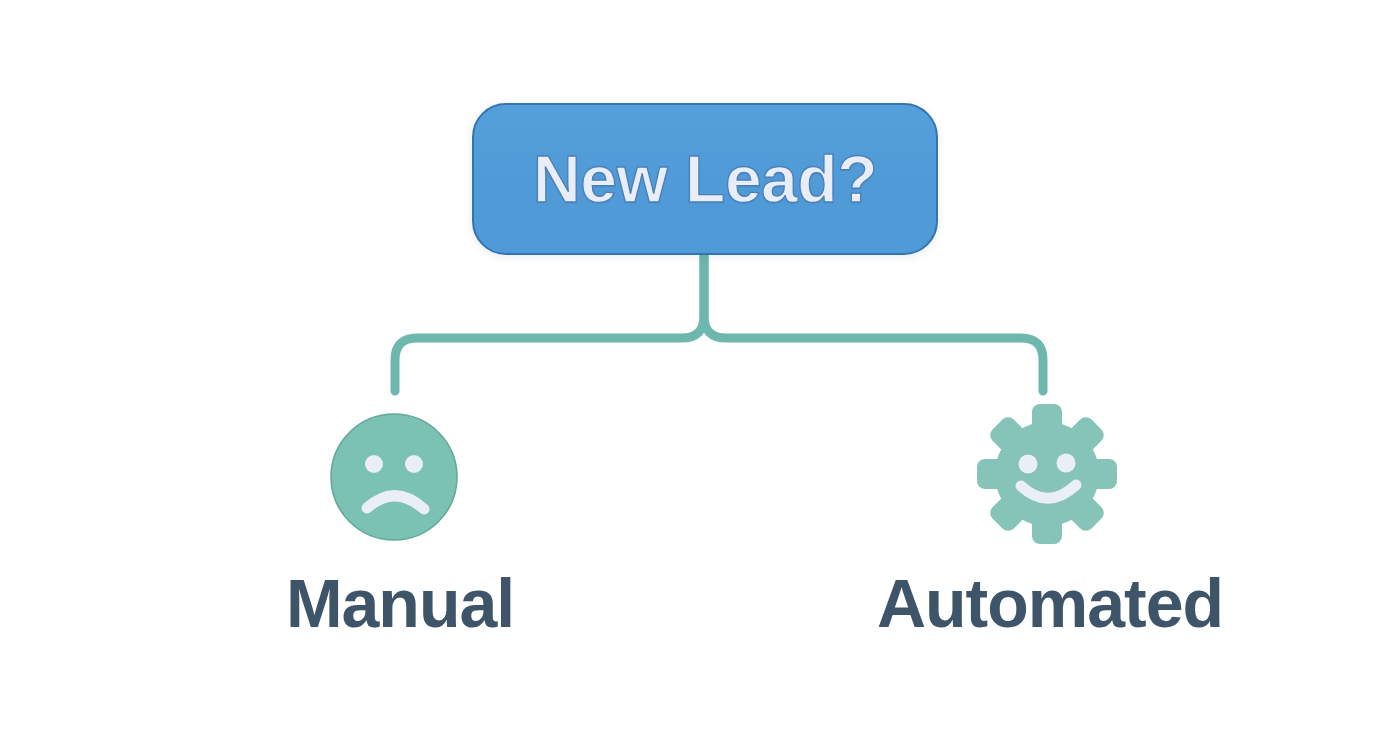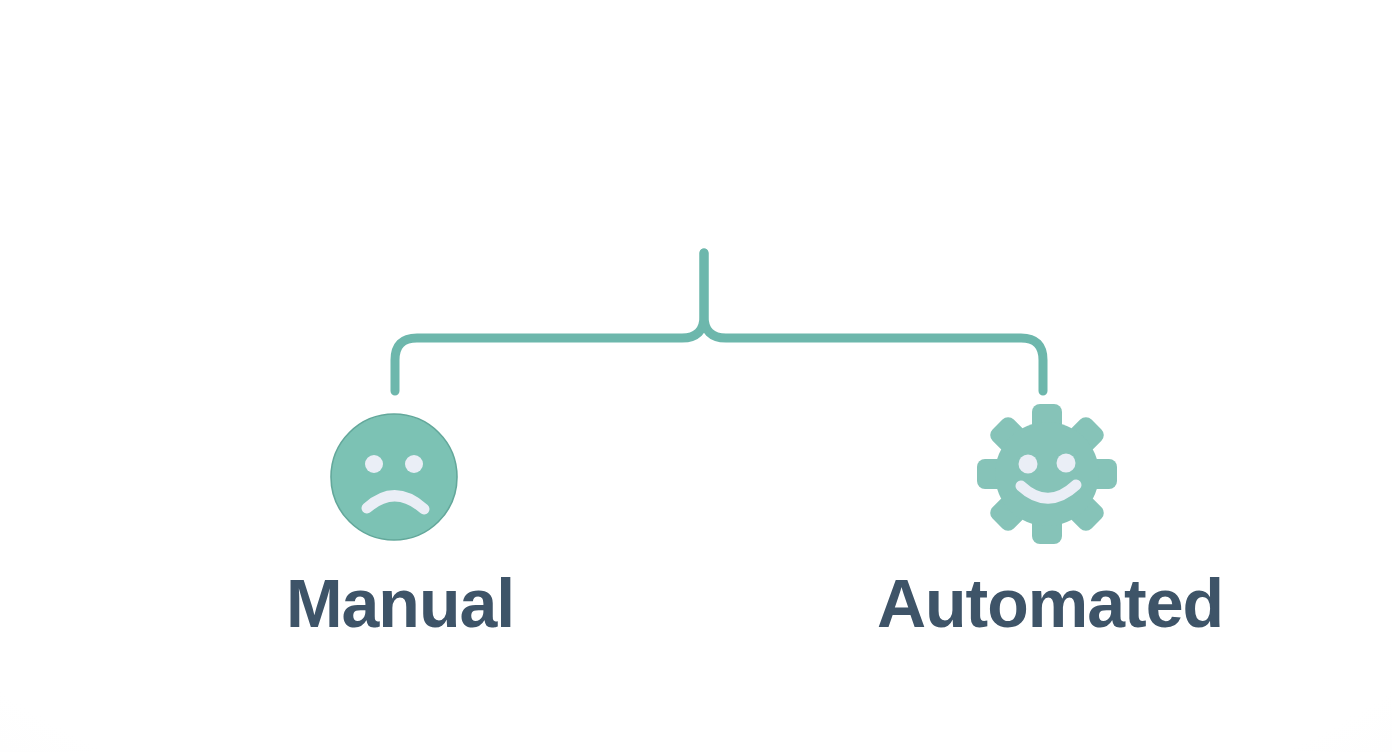--- a/index.html
+++ b/index.html
@@ -118,18 +118,21 @@
         <rect class="gear-part" x="1032" y="404" width="30" height="28" rx="8" transform="rotate(270 1047 474)"></rect>
         <rect class="gear-part" x="1032" y="404" width="30" height="28" rx="8" transform="rotate(315 1047 474)"></rect>
       </g>
       <circle class="gear-part" cx="1047" cy="474" r="52"></circle>
       <circle class="detail-fill" cx="1028" cy="464" r="9.5"></circle>
       <circle class="detail-fill" cx="1066" cy="463" r="9.5"></circle>
       <path class="detail-stroke" d="M1021 486 Q1048 511 1076 485"></path>
     </g>
   </svg>
 
+  <div class="decision-box">
+    <span class="decision-label">New Lead?</span>
+  </div>
 
   <div class="branch-label automated">Automated</div>
 
   <div class="branch-label manual">Manual</div>
 
 </div>
 
 </body></html>

